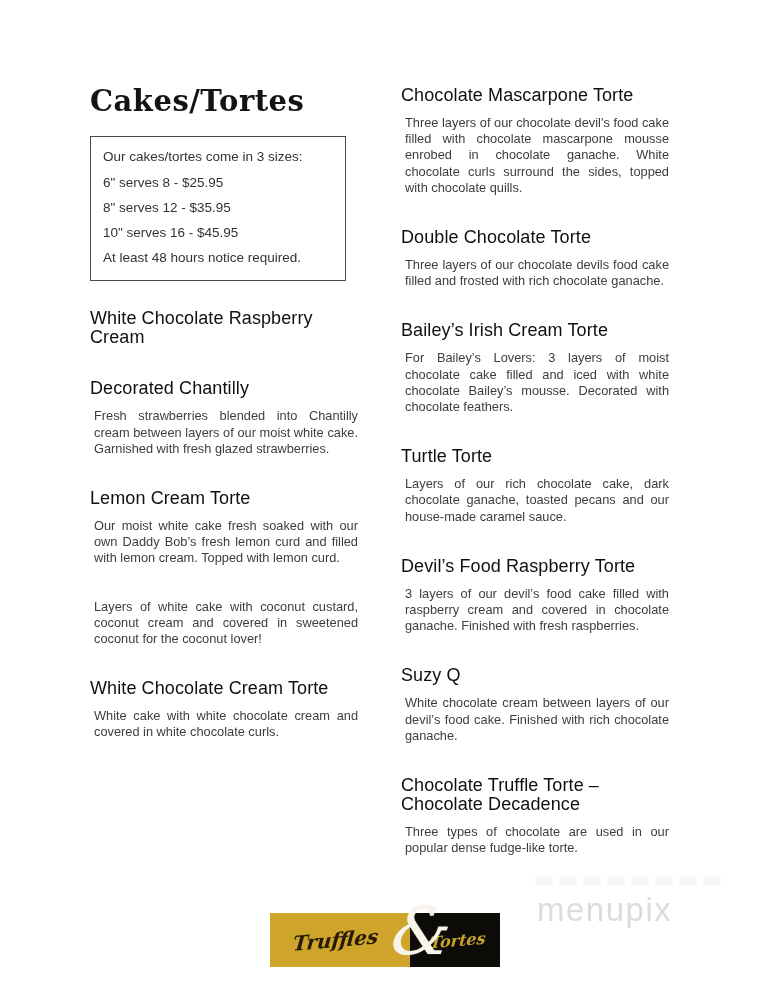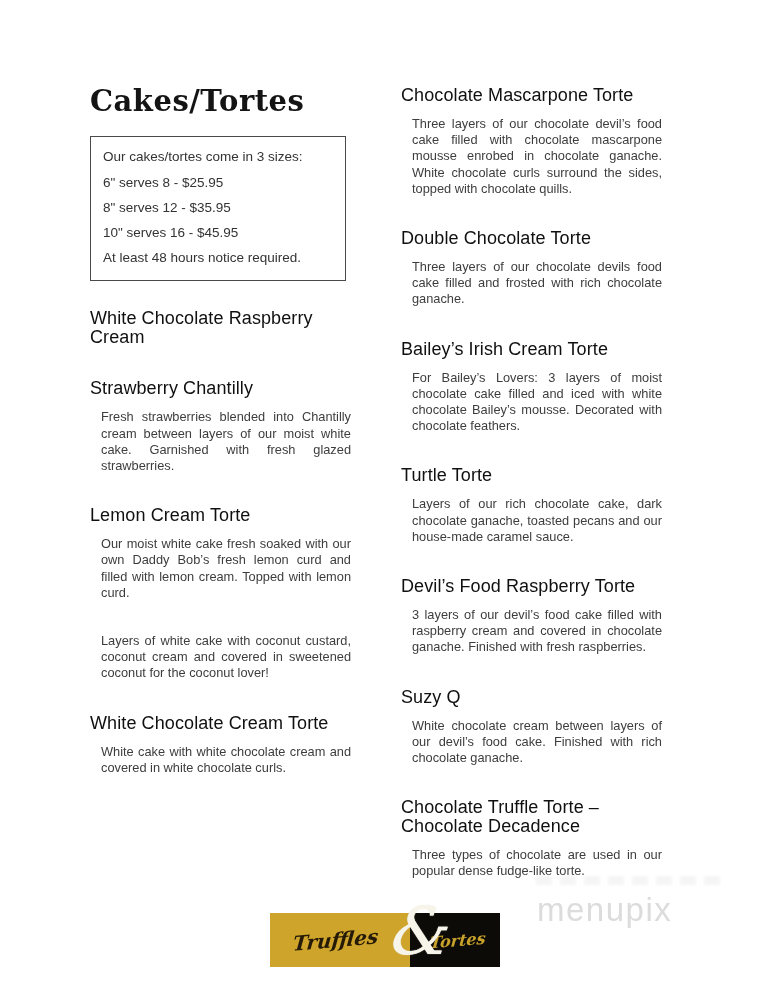--- a/index.html
+++ b/index.html
@@ -26,21 +26,21 @@
   }
   .info-box p{
     margin:0 0 11px 0;font-size:13.5px;color:#333;line-height:1.05;
   }
   .menu-item{margin:0 0 32px 0;}
   .menu-item h3{
     margin:0 0 10px 0;font-size:18px;line-height:19px;
     font-weight:normal;color:#101010;letter-spacing:.1px;
   }
   .menu-item p{
-    margin:11px;font-size:12.8px;line-height:16.2px;
+    margin:4px;font-size:12.8px;line-height:16.2px;
     text-align:justify;color:#3d3d3d;
   }
   
   .logo{
     position:absolute;left:270px;top:913px;width:230px;height:54px;
     display:flex;
   }
   .logo-gold{
     background:#cfa42b;width:61%;height:100%;
     display:flex;align-items:center;justify-content:center;position:relative;
@@ -92,21 +92,21 @@
       <p>8" serves 12 - $35.95</p>
       <p>10" serves 16 - $45.95</p>
       <p>At least 48 hours notice required.</p>
     </div>
 
     <div class="menu-item">
       <h3>White Chocolate Raspberry Cream</h3>
     </div>
 
     <div class="menu-item">
-      <h3>Strawberry Chantilly</h3>
+      <h3>Decorated Chantilly</h3>
       <p>Fresh strawberries blended into Chantilly cream between layers of our moist white cake. Garnished with fresh glazed strawberries.</p>
     </div>
 
     <div class="menu-item">
       <h3>Lemon Cream Torte</h3>
       <p>Our moist white cake fresh soaked with our own Daddy Bob’s fresh lemon curd and filled with lemon cream.  Topped with lemon curd.</p>
     </div>
 
     <div class="menu-item">
       <p>Layers of white cake with coconut custard, coconut cream and covered in sweetened coconut for the coconut lover!</p>

